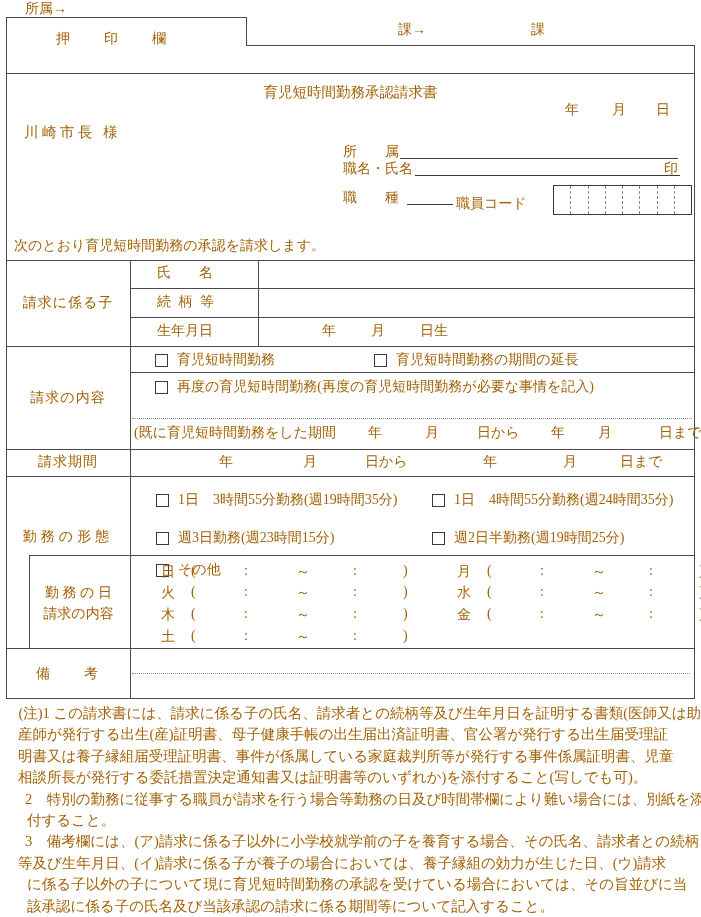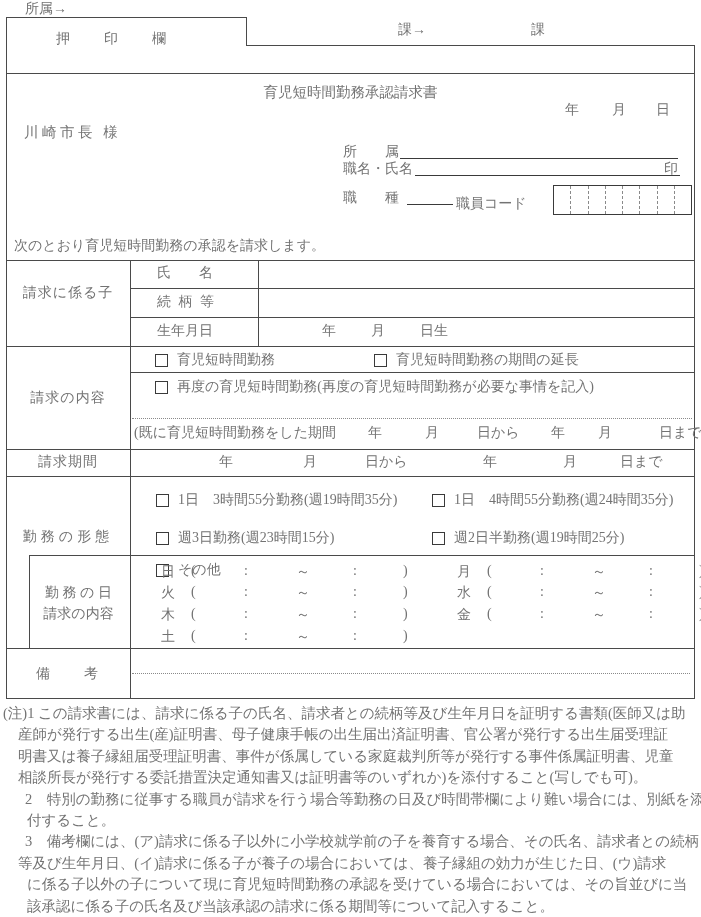--- a/index.html
+++ b/index.html
@@ -1,19 +1,19 @@
 <!DOCTYPE html>
 <html><head>
 <meta charset="utf-8">
 <style>
   html,body{margin:0;padding:0;background:#fff;}
   .page{
     position:relative;width:701px;height:917px;background:#ffffff;
     font-family:"Liberation Serif","DejaVu Serif",serif;
-    color:#737373;font-size:14px;overflow:hidden;border-radius:24px;
+    color:#a16207;font-size:14px;overflow:hidden;border-radius:24px;
   }
   .t{position:absolute;white-space:pre;line-height:1.15;}
   .hl{position:absolute;height:1px;background:#4a4a4a;}
   .vl{position:absolute;width:1px;background:#4a4a4a;}
   .dot{position:absolute;height:0;border-top:1px dotted #8a8a8a;}
   .ul{position:absolute;height:0;border-bottom:1px solid #3a3a3a;}
   .center-a{left:6px;width:124px;text-align:center;}
   .checkbox{display:inline-block;width:11px;height:11px;border:1px solid #3a3a3a;background:#fff;vertical-align:middle;}
   .opt{position:absolute;display:flex;align-items:center;gap:9px;white-space:pre;}
   .codebox{position:absolute;left:553px;top:185px;width:137px;height:28px;border:1px solid #3a3a3a;display:flex;}
@@ -88,21 +88,21 @@
   <div class="dot" style="left:132px;top:418px;width:560px;"></div>
   <div class="hl" style="left:6px;top:449px;width:688px;"></div>
   <div class="hl" style="left:6px;top:476px;width:688px;"></div>
   <div class="hl" style="left:29px;top:555px;width:665px;"></div>
   <div class="hl" style="left:6px;top:648px;width:688px;"></div>
   <div class="vl" style="left:130px;top:260px;height:438px;"></div>
   <div class="vl" style="left:258px;top:260px;height:86px;"></div>
   <div class="vl" style="left:29px;top:555px;height:93px;"></div>
   <div class="dot" style="left:132px;top:673px;width:558px;"></div>
 
-  <div class="t center-a" style="top:285px;letter-spacing:1px;">請求に係る子</div>
+  <div class="t center-a" style="top:295px;letter-spacing:1px;">請求に係る子</div>
   <div class="t" style="left:157px;top:265px;">氏　　名</div>
   <div class="t" style="left:157px;top:294px;letter-spacing:2px;">続 柄 等</div>
   <div class="t" style="left:157px;top:323px;">生年月日</div>
   <div class="t" style="left:322px;top:323px;">年</div>
   <div class="t" style="left:371px;top:323px;">月</div>
   <div class="t" style="left:420px;top:323px;">日生</div>
 
   <div class="t center-a" style="top:390px;letter-spacing:1px;">請求の内容</div>
   <div class="opt" style="left:155px;top:351px;">
     <span class="checkbox"></span>
@@ -210,21 +210,21 @@
       <span class="po">(</span>
       <span class="c1">:</span>
       <span class="tw">～</span>
       <span class="c2">:</span>
       <span class="pc">)</span>
     </div>
 
   <div class="t center-a ls2" style="top:666px;">備　　考</div>
 
   <div class="notes">
-    <div class="nline" style="padding-left:3px;">(注)1 この請求書には、請求に係る子の氏名、請求者との続柄等及び生年月日を証明する書類(医師又は助</div>
+    <div class="nline" style="padding-left:3px;text-align:right;">(注)1 この請求書には、請求に係る子の氏名、請求者との続柄等及び生年月日を証明する書類(医師又は助</div>
     <div class="nline" style="padding-left:18px;">産師が発行する出生(産)証明書、母子健康手帳の出生届出済証明書、官公署が発行する出生届受理証</div>
     <div class="nline" style="padding-left:18px;">明書又は養子縁組届受理証明書、事件が係属している家庭裁判所等が発行する事件係属証明書、児童</div>
     <div class="nline" style="padding-left:18px;">相談所長が発行する委託措置決定通知書又は証明書等のいずれか)を添付すること(写しでも可)。</div>
     <div class="nline" style="padding-left:25px;">2　特別の勤務に従事する職員が請求を行う場合等勤務の日及び時間帯欄により難い場合には、別紙を添</div>
     <div class="nline" style="padding-left:27px;">付すること。</div>
     <div class="nline" style="padding-left:25px;">3　備考欄には、(ア)請求に係る子以外に小学校就学前の子を養育する場合、その氏名、請求者との続柄</div>
     <div class="nline" style="padding-left:18px;">等及び生年月日、(イ)請求に係る子が養子の場合においては、養子縁組の効力が生じた日、(ウ)請求</div>
     <div class="nline" style="padding-left:27px;">に係る子以外の子について現に育児短時間勤務の承認を受けている場合においては、その旨並びに当</div>
     <div class="nline" style="padding-left:27px;">該承認に係る子の氏名及び当該承認の請求に係る期間等について記入すること。</div>
   </div>

